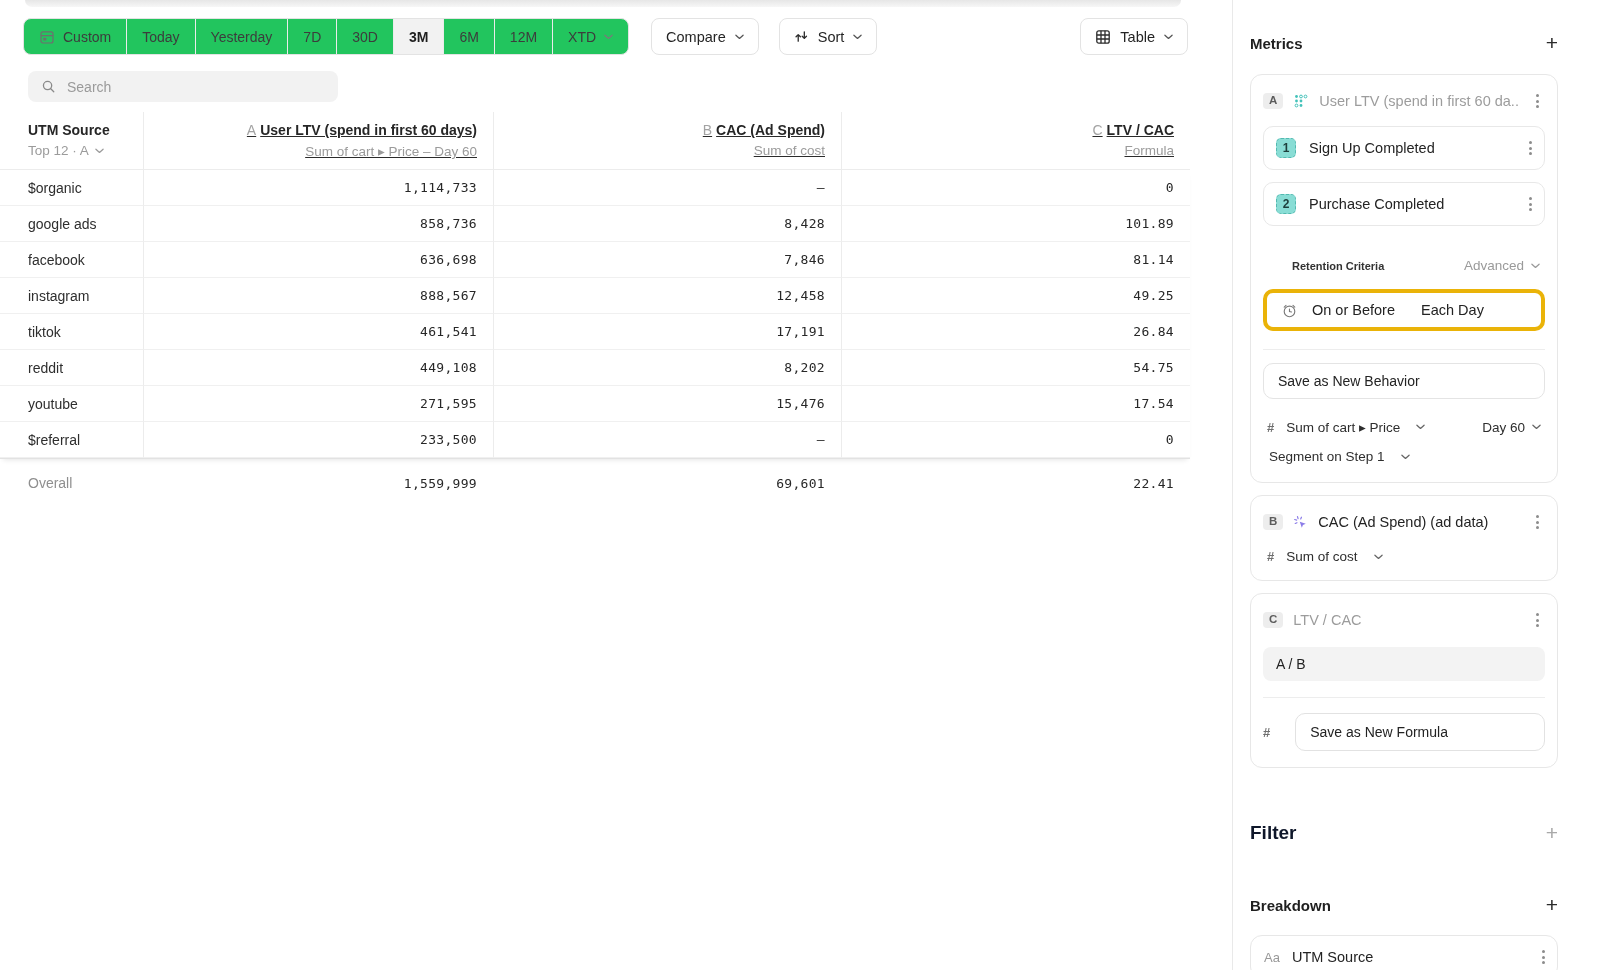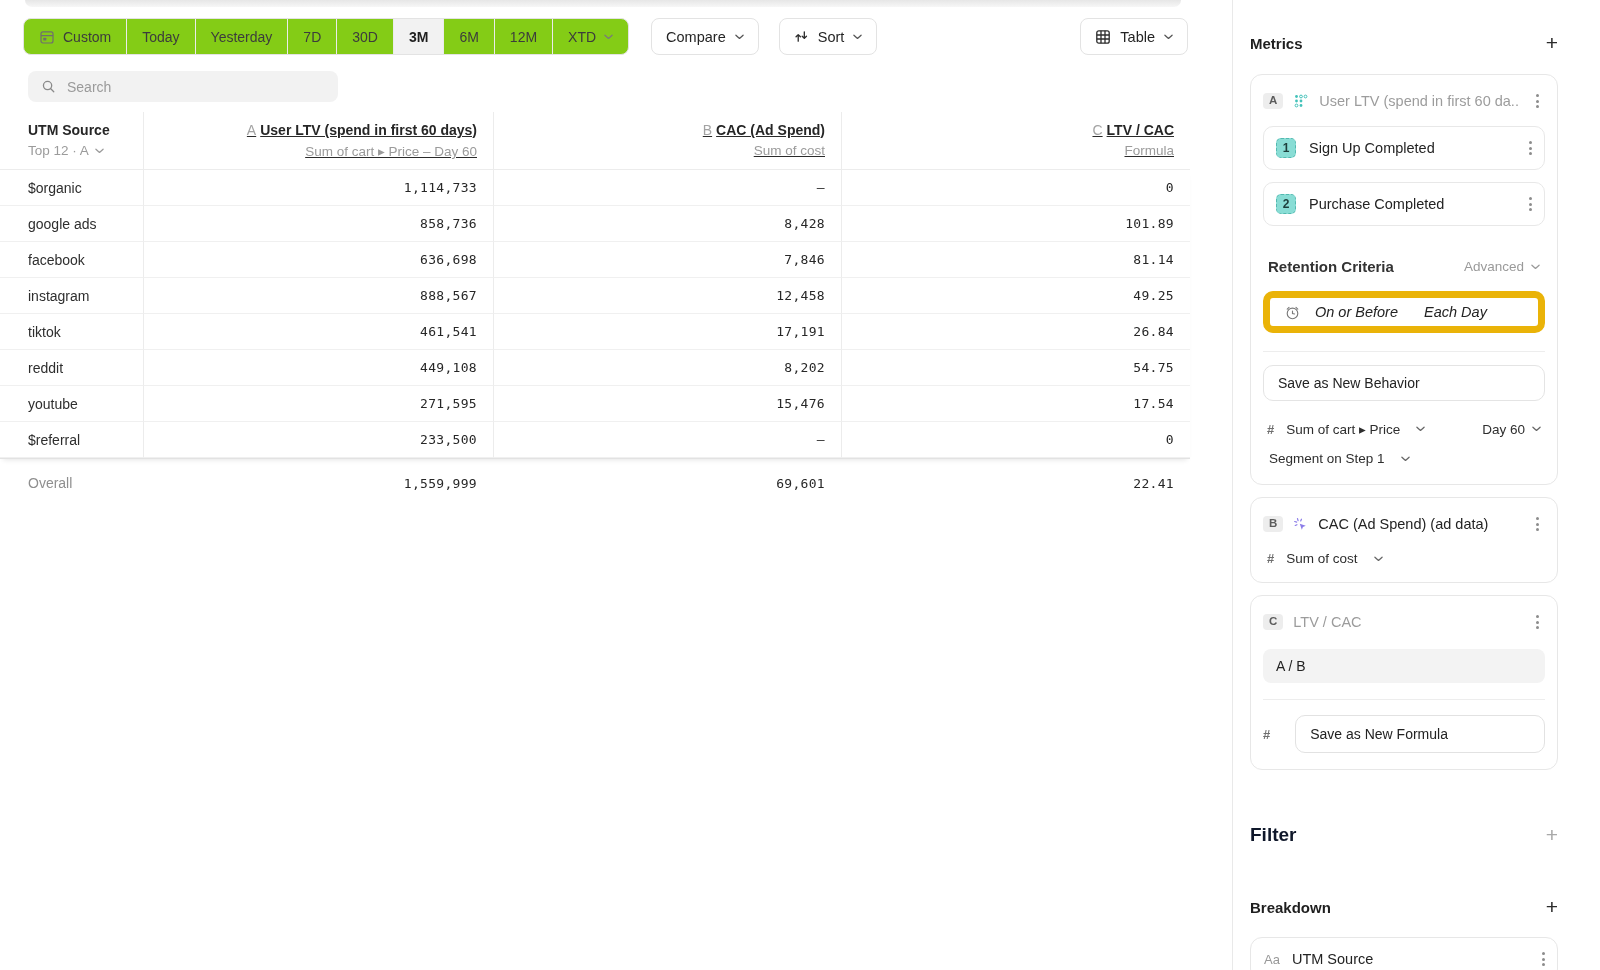--- a/index.html
+++ b/index.html
@@ -8,21 +8,21 @@
   .app { display:flex; width:1600px; height:970px; }
   .main { width:1232px; position:relative; }
   .sidebar { width:368px; border-left:1px solid #e9e9e9; padding:34px 42px 0 17px; }
 
   
   .top-strip { margin-left:25px; width:1156px; height:7px;
     background:linear-gradient(#e6e6e6,#f7f7f7); border-radius:0 0 10px 10px; }
 
   
   .toolbar { display:flex; align-items:center; margin:11px 44px 0 23px; height:37px; }
-  .seg-group { display:inline-flex; border:1px solid #e3e3e3; border-radius:8px; overflow:hidden; background:#84cc16; height:37px; }
+  .seg-group { display:inline-flex; border:1px solid #e3e3e3; border-radius:8px; overflow:hidden; background:#22c55e; height:37px; }
   .seg { display:flex; align-items:center; gap:8px; padding:0 15px; font-size:14px; color:#3c3c3c;
     border-left:1px solid #ebebeb; cursor:pointer; white-space:nowrap; }
   .seg:first-child { border-left:none; }
   .seg.active { background:#f2f2f2; font-weight:700; color:#1f1f1f; }
   .btn { display:flex; align-items:center; gap:9px; border:1px solid #e3e3e3; border-radius:8px;
     height:37px; padding:0 14px; font-size:14.5px; color:#242424; background:#fff; cursor:pointer; white-space:nowrap; }
   .btn.compare { margin-left:22px; }
   .btn.sort { margin-left:20px; }
   .spacer { flex:1; }
 
@@ -72,25 +72,25 @@
   .kebab { display:flex; flex-direction:column; gap:2.5px; padding:4px 6px; cursor:pointer; }
   .kebab i { width:3px; height:3px; border-radius:50%; background:#8c8c8c; display:block; }
 
   .step { display:flex; align-items:center; gap:13px; border:1px solid #e8e8e8; border-radius:10px;
     height:44px; padding:0 6px 0 12px; margin-top:12px; cursor:pointer; }
   .step-num { width:20px; height:20px; border-radius:5px; background:#89ddd5; border:1px dashed #54b9b0;
     color:#1d3f3c; font-size:12px; font-weight:700; display:flex; align-items:center; justify-content:center; }
   .step-label { flex:1; font-size:14.5px; color:#232323; }
 
   .retention { display:flex; align-items:center; justify-content:space-between; margin:32px 5px 0; }
-  .retention .rt { font-size:15px; font-weight:700; color:#333; }
+  .retention .rt { font-size:11px; font-weight:700; color:#333;margin-left:24px; }
   .adv { display:flex; align-items:center; gap:7px; font-size:13.5px; color:#9a9a9a; cursor:pointer; }
 
-  .criteria { display:flex; align-items:center; gap:14px; border:7px solid #eab308; border-radius:10px;
-    height:42px; padding:0 14px; margin-top:16px; cursor:pointer;font-style:italic; }
+  .criteria { display:flex; align-items:center; gap:14px; border:4px solid #eab308; border-radius:10px;
+    height:42px; padding:0 14px; margin-top:16px; cursor:pointer; }
   .criteria .c1,.criteria .c2 { font-size:14.5px; color:#232323; }
   .criteria .c2 { margin-left:12px; }
 
   .divider { border-top:1px solid #ededed; margin:18px 0 0; }
 
   .save-box { border:1px solid #e4e4e4; border-radius:10px; height:36px; display:flex; align-items:center;
     padding:0 14px; font-size:14px; color:#232323; margin-top:13px; cursor:pointer; }
 
   .agg-row { display:flex; align-items:center; margin:20px 4px 0; font-size:13.5px; color:#333; }
   .hash { color:#6f6f6f; font-size:13px; margin-right:12px; font-weight:600; }

